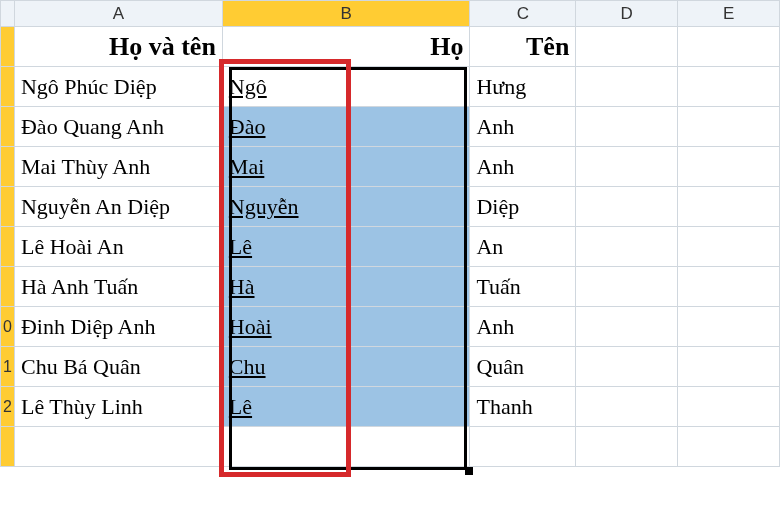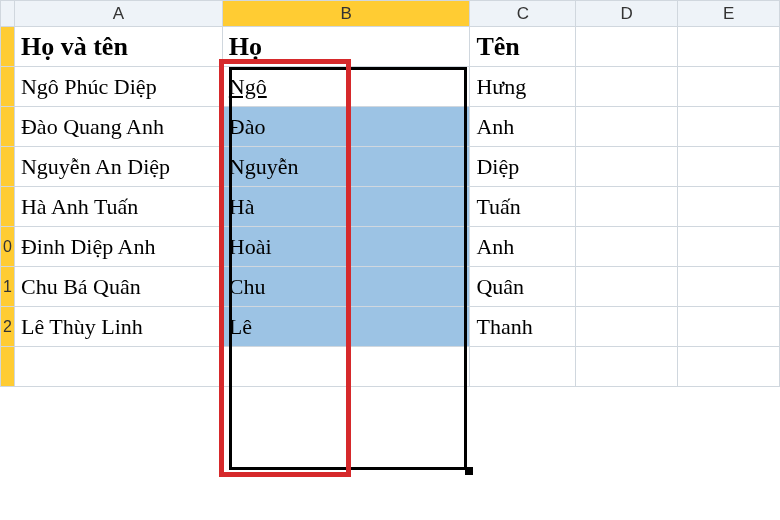--- a/index.html
+++ b/index.html
@@ -40,23 +40,23 @@
     text-align: center;
     height: 26px;
   }
   .col-rowhdr { width: 14px; background:#eef3f8; text-align:center; font-family: Arial, sans-serif; font-size:16px; color:#333;}
   .row-num { background:#ffcc33 !important; text-align:right; font-family: Arial, sans-serif; font-size:16px; color:#333; padding:0 2px;}
   .col-A { width: 208px; }
   .col-B { width: 248px; }
   .col-C { width: 106px; }
   .col-D { width: 102px; }
   .col-E { width: 102px; }
-  .hdr-row td { font-weight: bold; text-align:left; font-size:26px; background:#fff;}
+  .hdr-row td { font-weight: bold; text-align:right; font-size:26px; background:#fff;}
   .hdr-row .row-num { font-weight:normal; font-size:16px; text-align:right;}
-  .sel { background:#9cc3e4 !important; }
+  .sel { background:#9cc3e4 !important;text-decoration:underline; }
   .sel-first { background:#fff !important;text-decoration:underline; }
   th.active-col { background:#ffcc33; }
   .red-box {
     position:absolute;
     border:5px solid #d6292b;
     pointer-events:none;
   }
   .black-box {
     position:absolute;
     border:3px solid #000;
@@ -109,23 +109,39 @@
   <tr>
     <td class="row-num"></td>
     <td>Đào Quang Anh</td>
     <td class="sel">Đào</td>
     <td>Anh</td>
     <td></td>
           <td></td>
   </tr>
   <tr>
     <td class="row-num"></td>
+    <td>Mai Thùy Anh</td>
+    <td class="sel">Mai</td>
+    <td>Anh</td>
+    <td></td>
+          <td></td>
+  </tr>
+  <tr>
+    <td class="row-num"></td>
     <td>Nguyễn An Diệp</td>
     <td class="sel">Nguyễn</td>
     <td>Diệp</td>
+    <td></td>
+          <td></td>
+  </tr>
+  <tr>
+    <td class="row-num"></td>
+    <td>Lê Hoài An</td>
+    <td class="sel">Lê</td>
+    <td>An</td>
     <td></td>
           <td></td>
   </tr>
   <tr>
     <td class="row-num"></td>
     <td>Hà Anh Tuấn</td>
     <td class="sel">Hà</td>
     <td>Tuấn</td>
     <td></td>
           <td></td>

